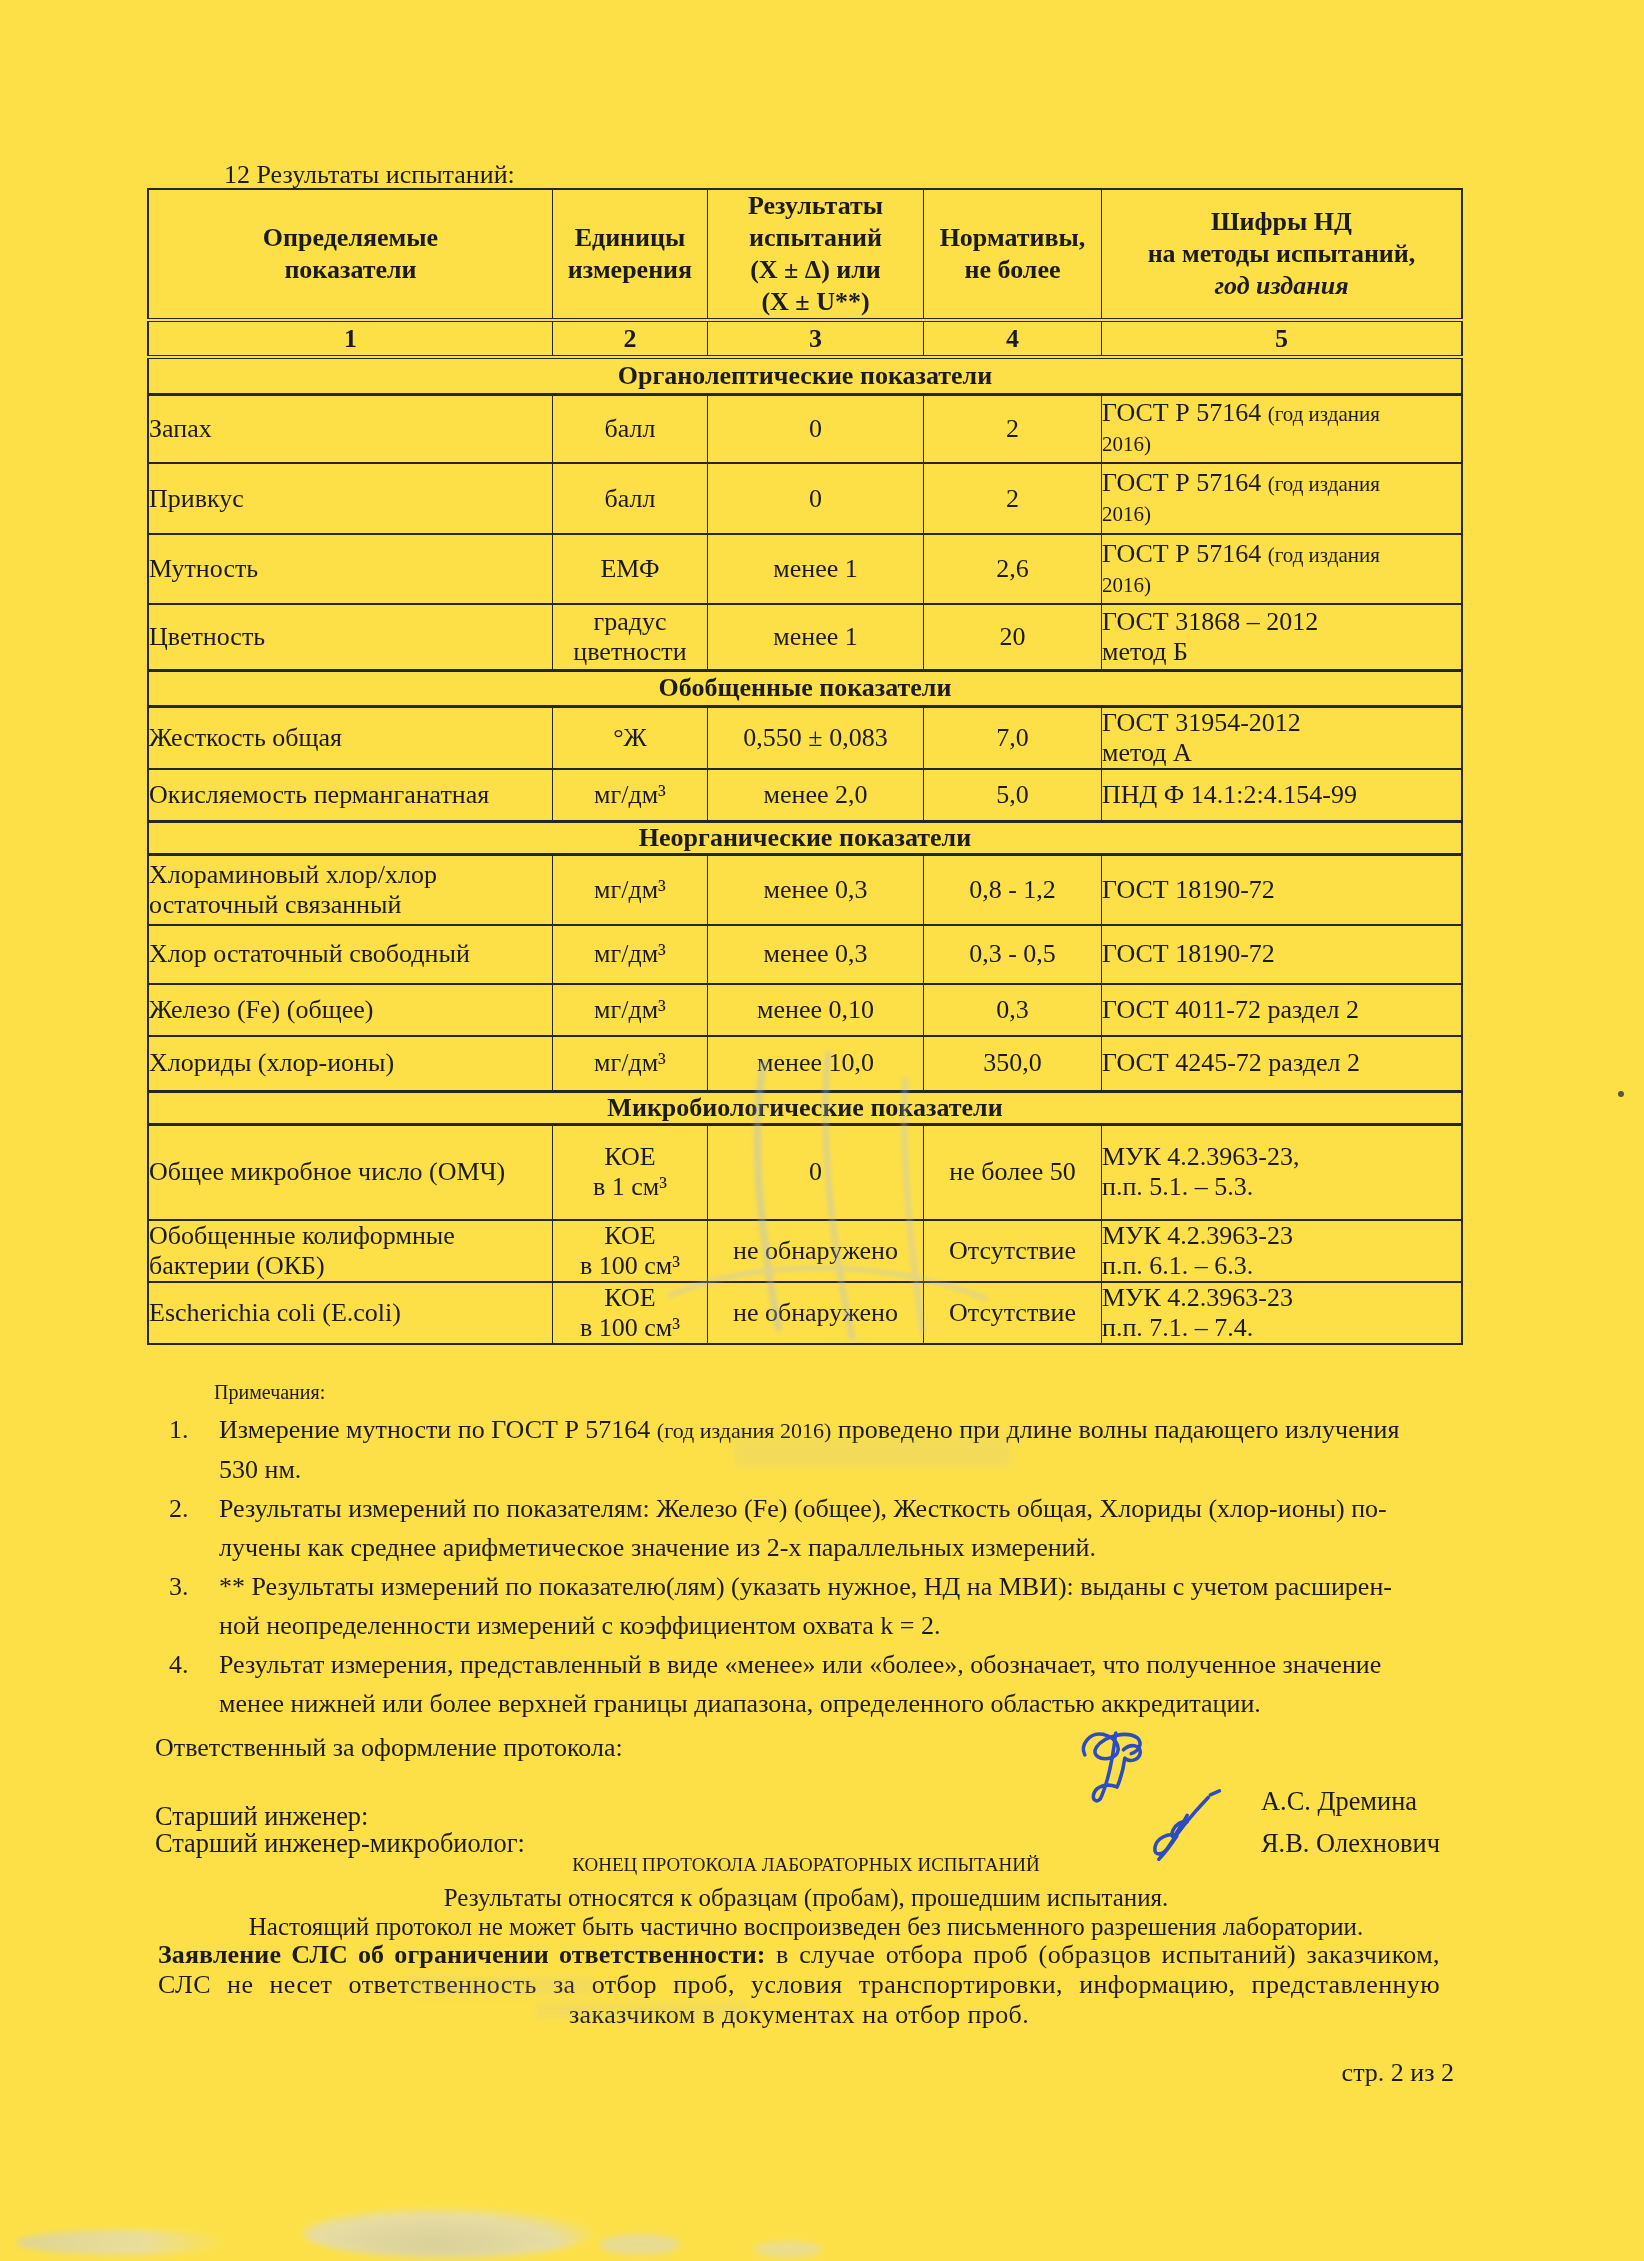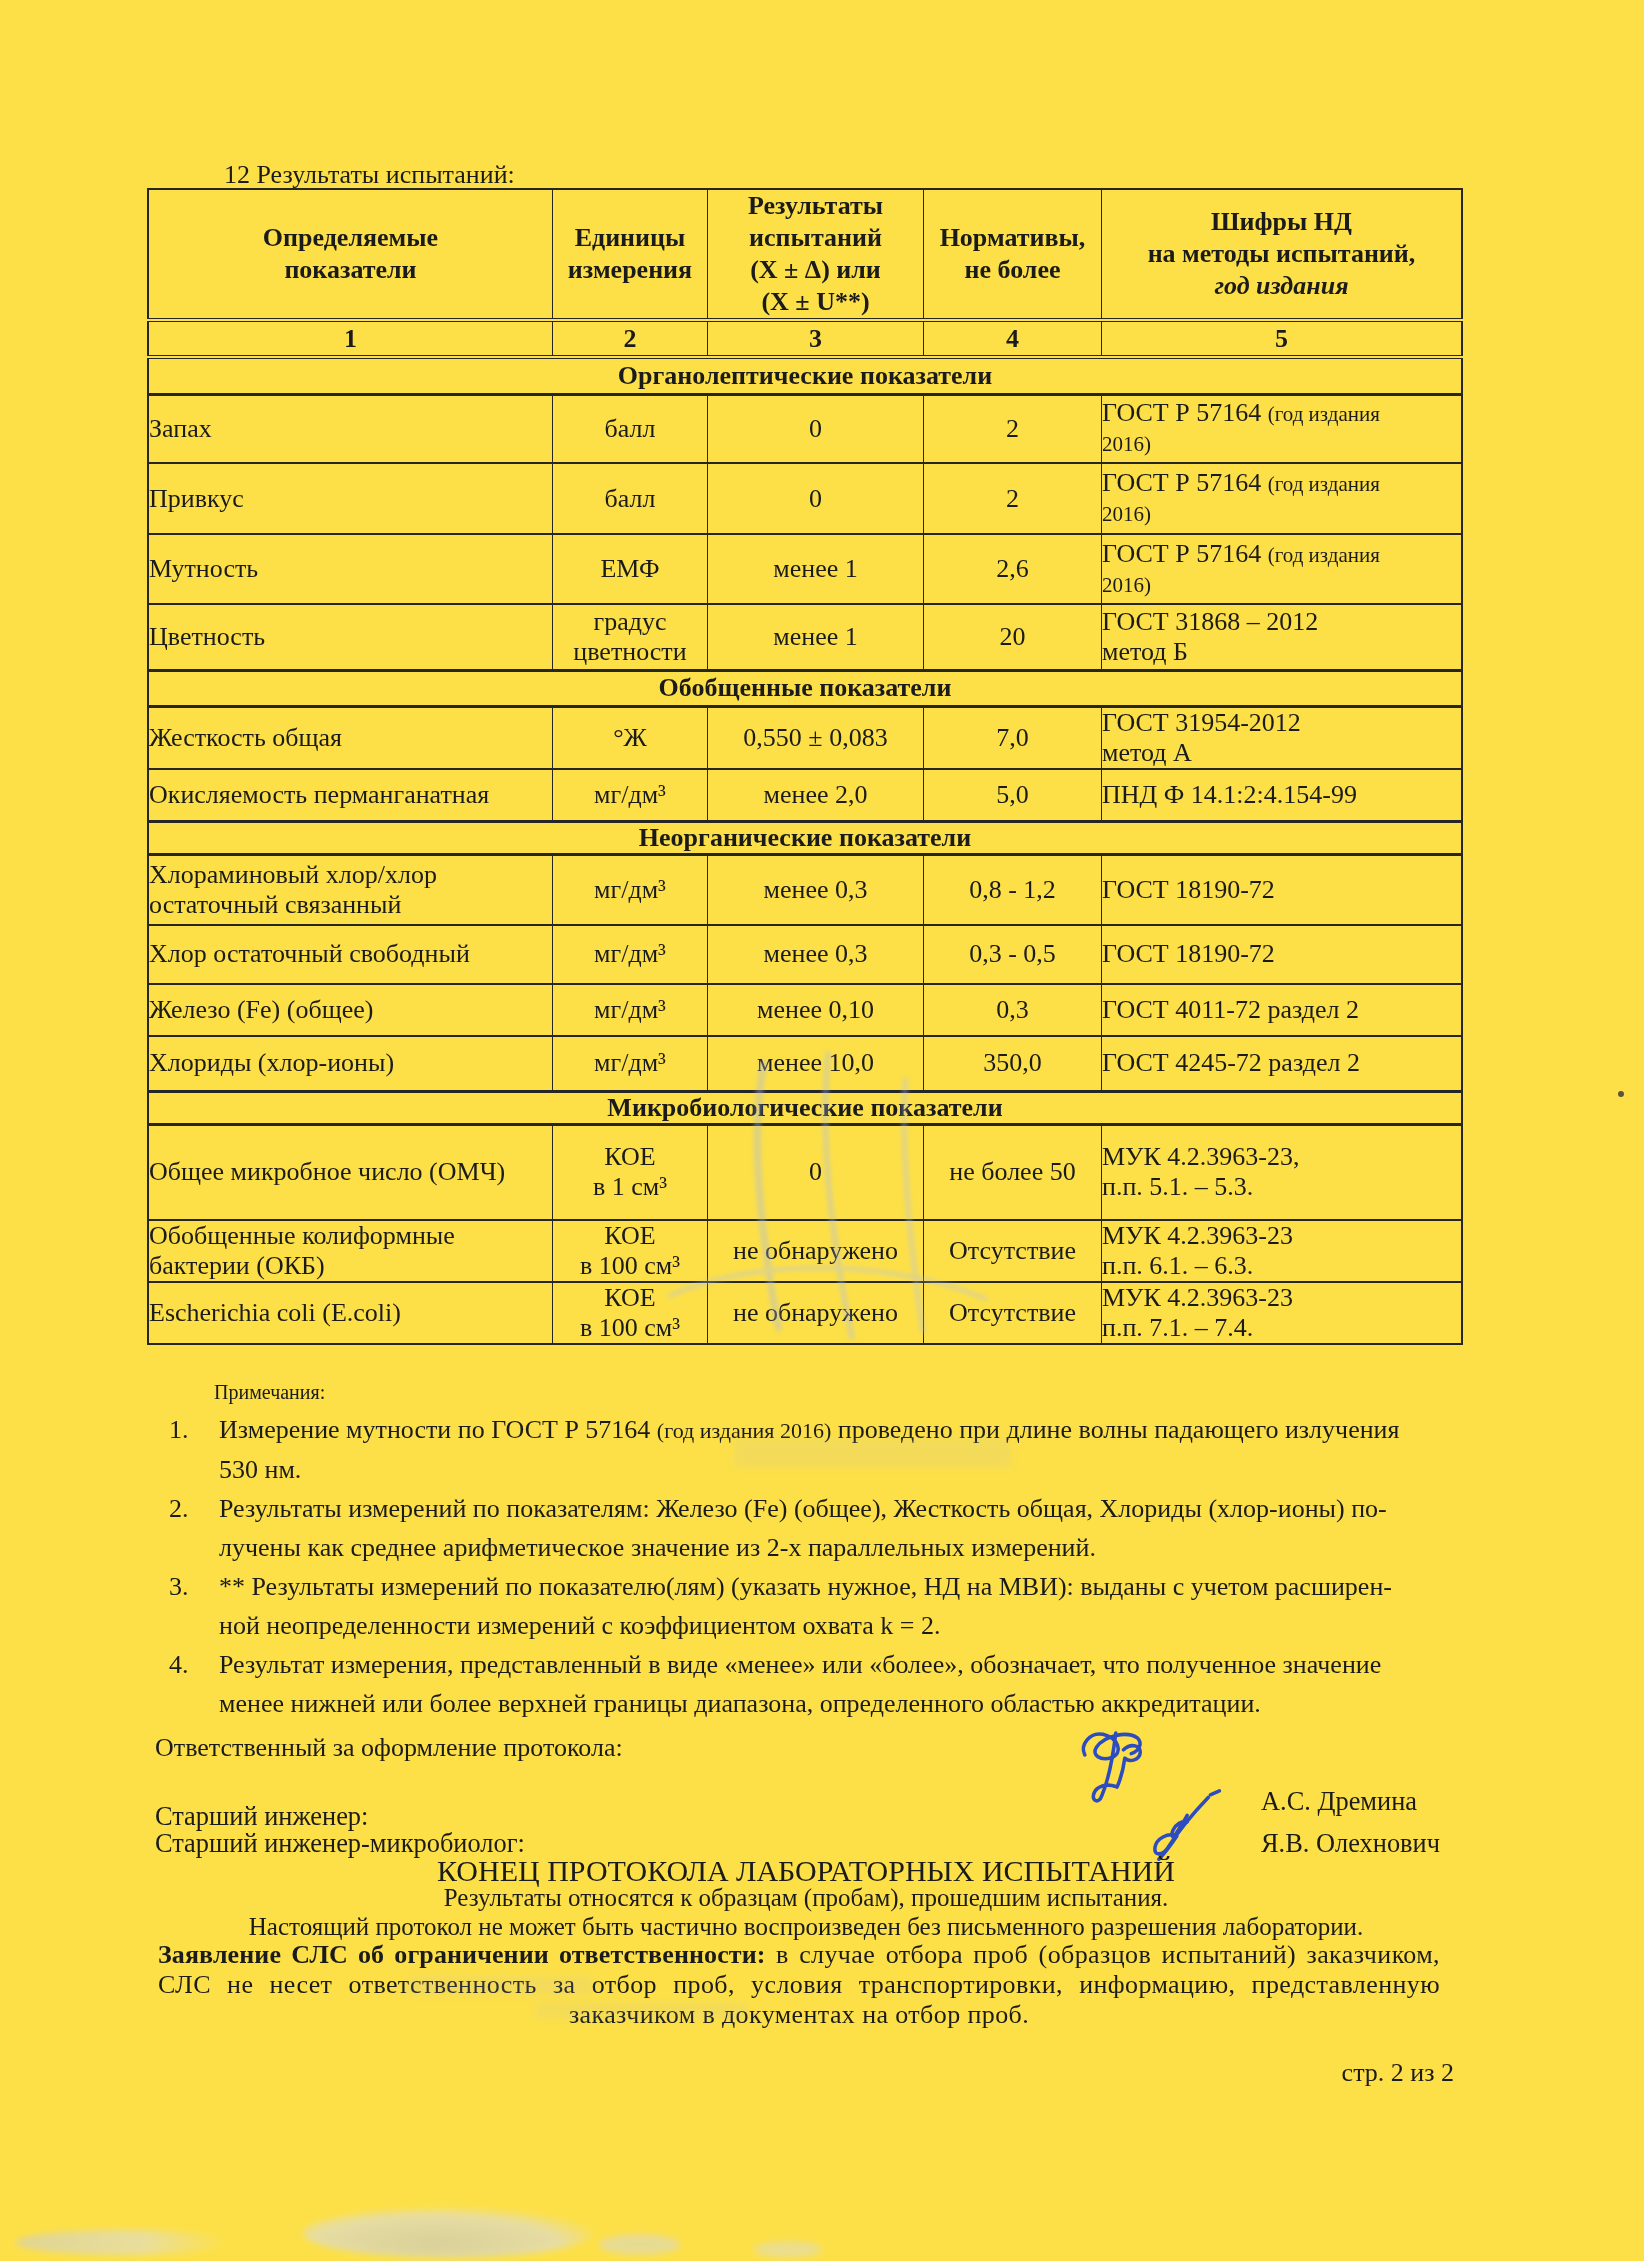--- a/index.html
+++ b/index.html
@@ -38,21 +38,21 @@
   
   .resp-heading{left:155px;top:1733px;font-size:26px;}
   .lab1{left:155px;top:1801px;font-size:26.4px;}
   .nam1{left:1261px;top:1786px;font-size:26.4px;}
   .lab2{left:155px;top:1828px;font-size:26.4px;}
   .nam2{left:1261px;top:1828px;font-size:26.4px;}
   .sig{position:absolute;pointer-events:none;}
 
   
   .f-center{left:124px;width:1364px;text-align:center;}
-  .f-end{top:1854px;font-size:30px;}
+  .f-end{top:1854px;font-size:19px;}
   .f-rel{top:1884px;font-size:25px;}
   .f-norep{top:1913px;font-size:25px;}
   .f-disc{left:158px;top:1940px;width:1282px;font-size:26px;line-height:30px;
           text-align:justify;text-align-last:center;letter-spacing:0.4px;}
   .f-disc b{letter-spacing:0.1px;}
   .f-right{left:124px;width:1330px;text-align:right;font-size:26px;}
   .f-prot{top:2027px;}
   .f-page{top:2058px;}
   .und{border-bottom:1.9px solid #222;padding-bottom:1.3px;}
 

